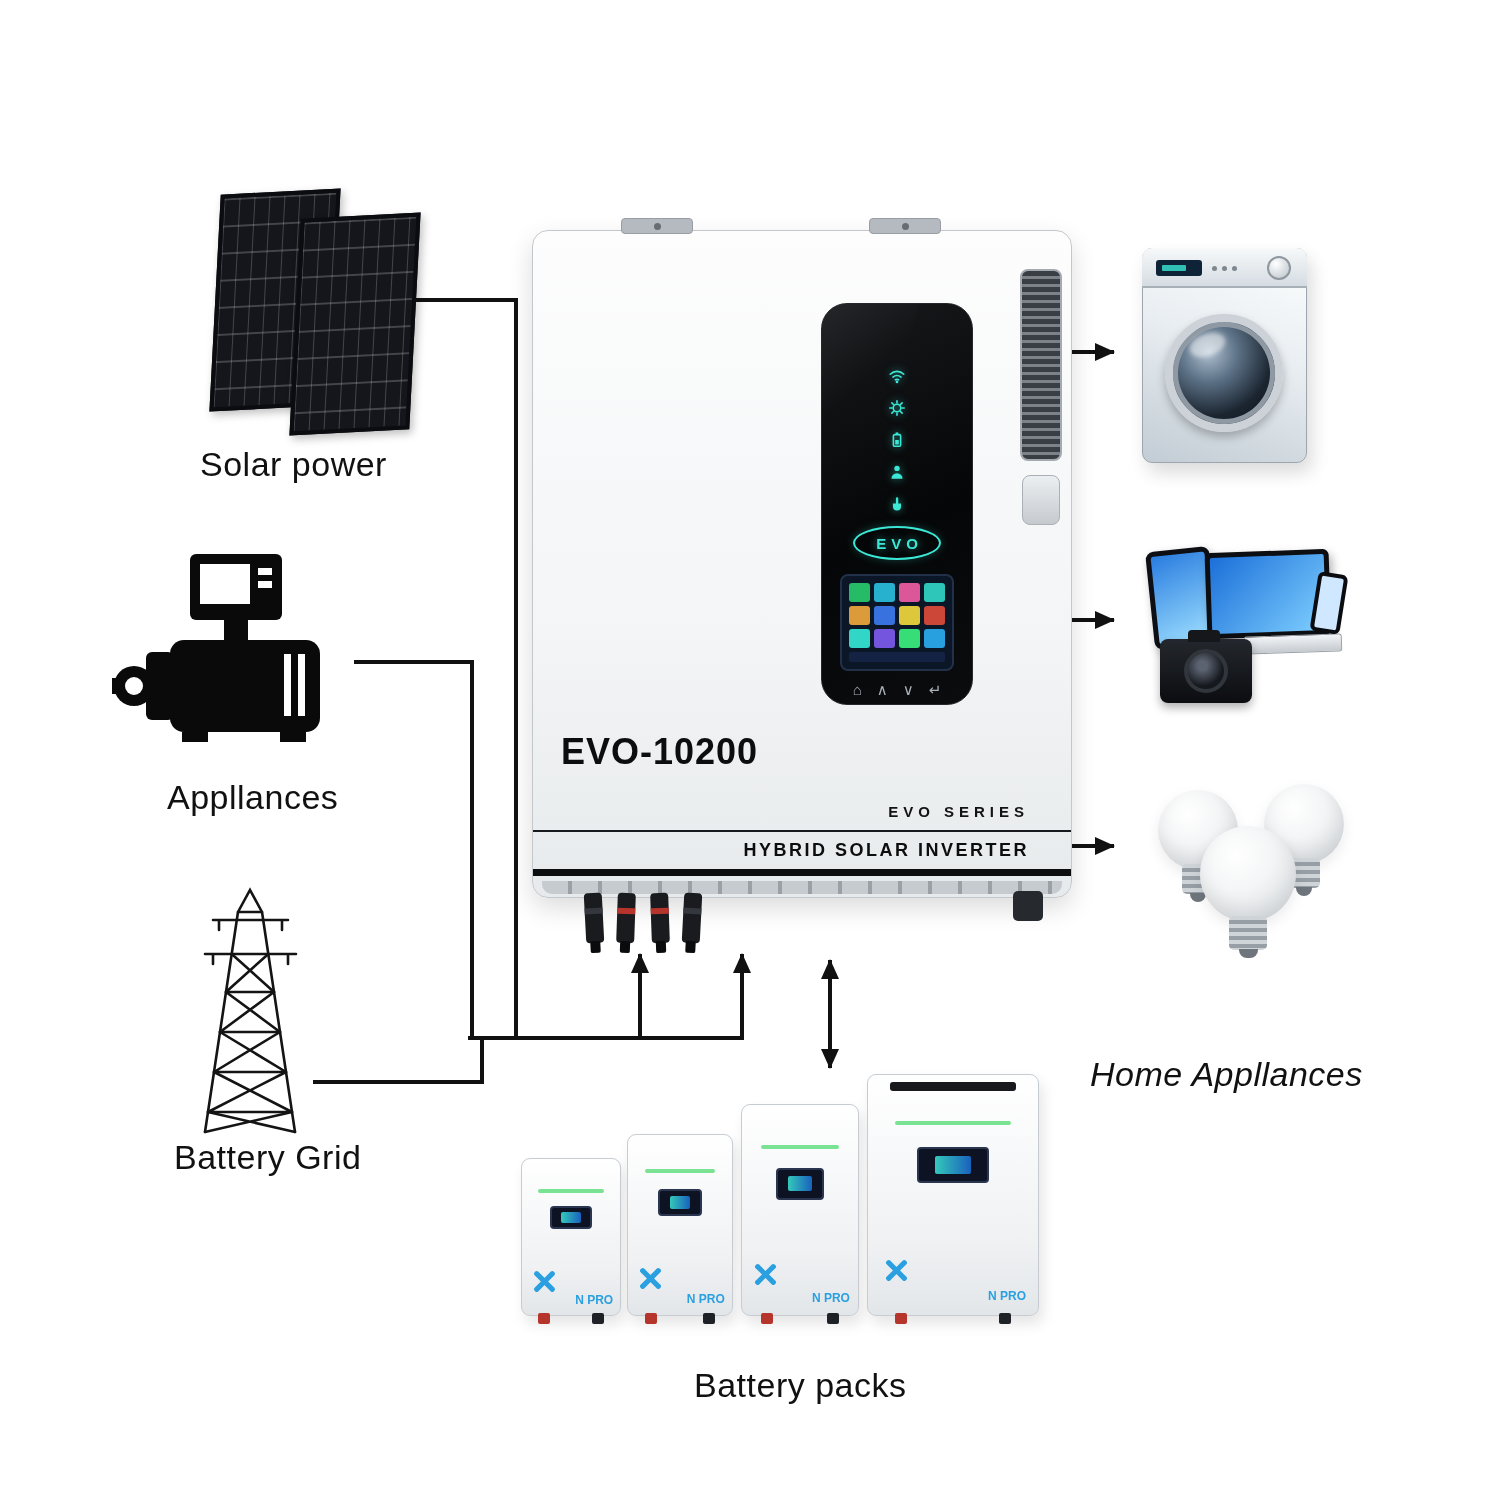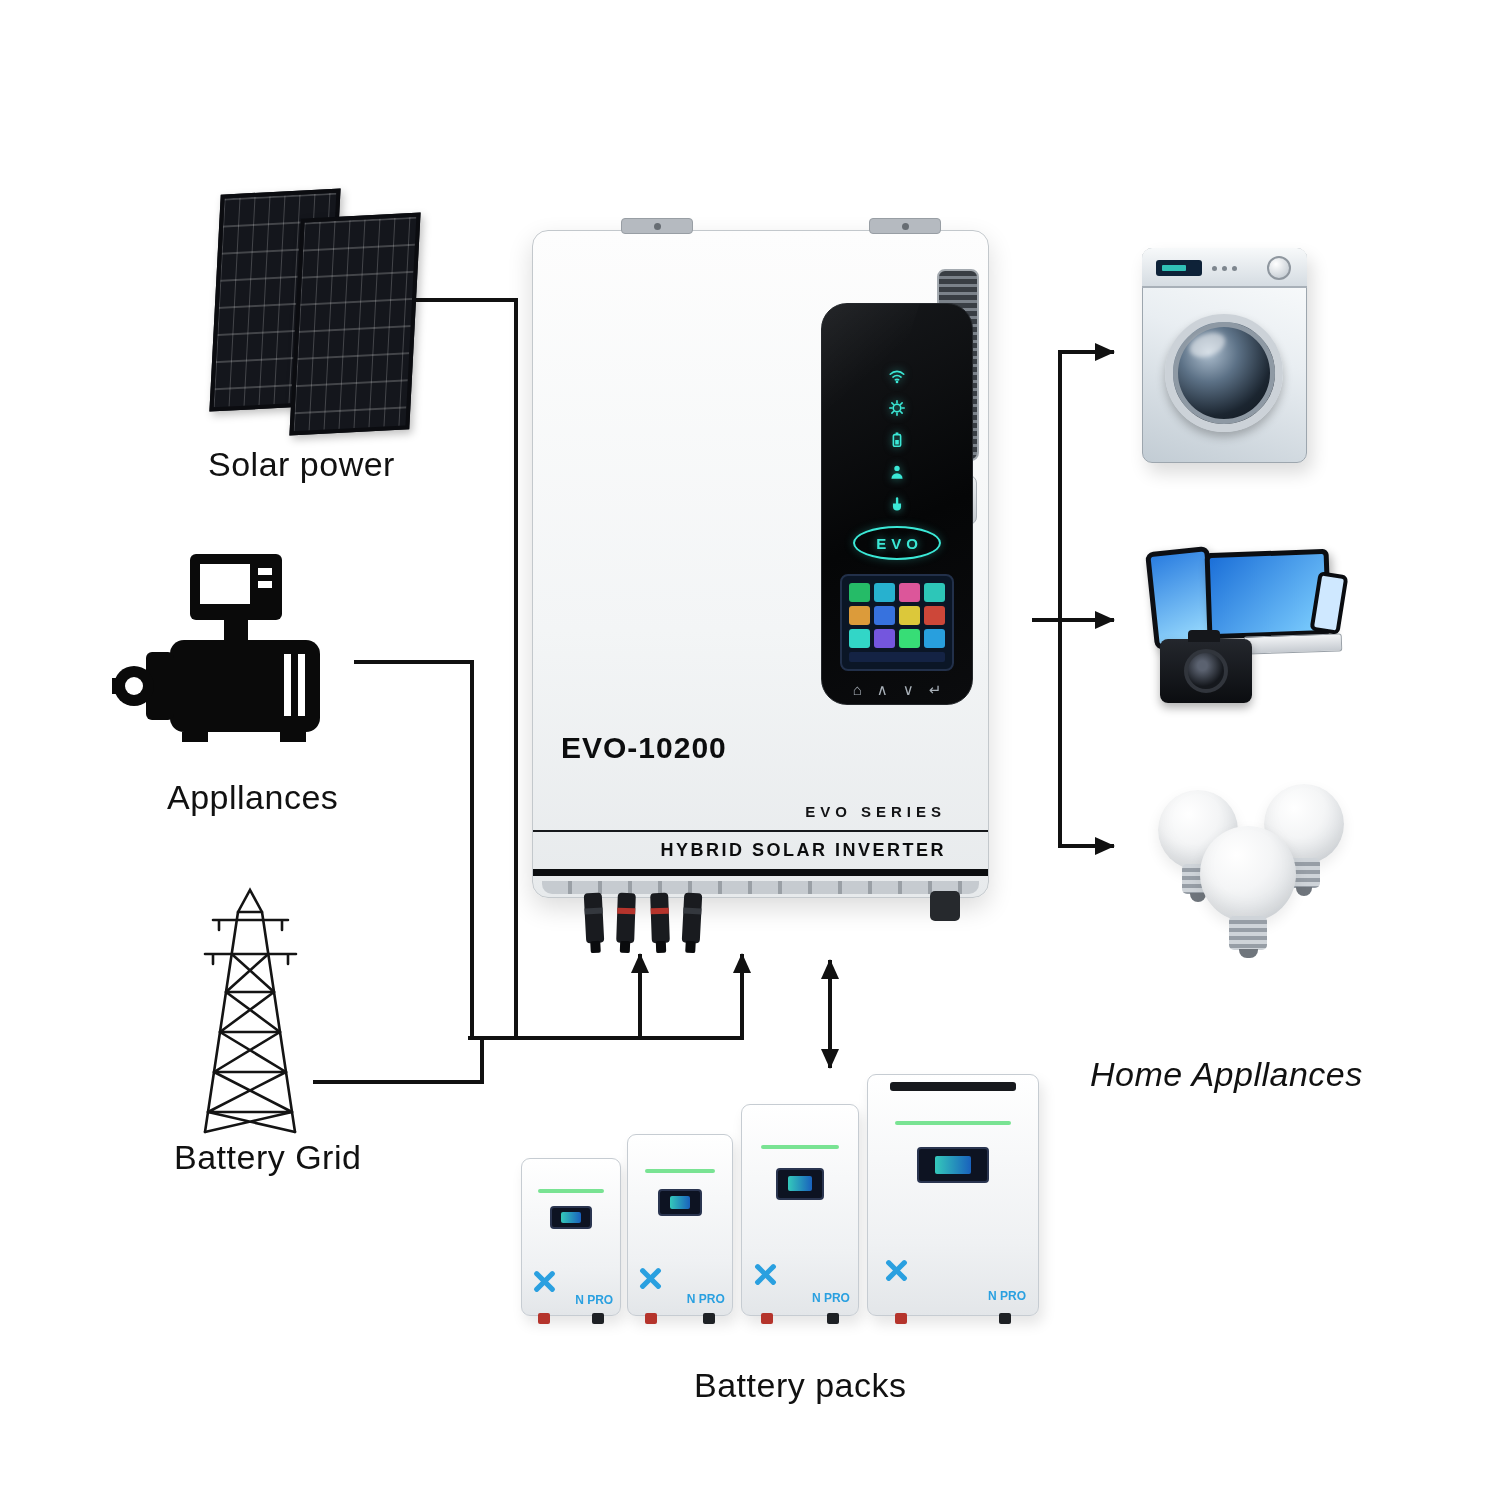--- a/index.html
+++ b/index.html
@@ -28,21 +28,21 @@
   
   .gen { left:112px; top:548px; width:240px; height:220px; }
   .gen .dark { fill:#0a0a0a; }
   .gen .lite { fill:#ffffff; }
 
   
   .tower { left:183px; top:882px; width:135px; height:255px; }
   .tower path { stroke:#141414; stroke-width:2.6; fill:none; stroke-linecap:round; }
 
   
-  .inverter { left:532px; top:230px; width:457px; height:668px;
+  .inverter { left:532px; top:230px; width:540px; height:668px;
               background:linear-gradient(180deg,#fdfdfd 0%,#f3f5f6 60%,#e7eaec 100%);
               border:1px solid #c3c8cc; border-radius:16px;
               box-shadow:0 10px 26px rgba(0,0,0,.14); }
   .tab { position:absolute; top:-13px; width:72px; height:16px; background:#b5bac0;
          border:1px solid #989ea4; border-radius:4px; }
   .tab::after { content:""; position:absolute; left:50%; top:50%; width:7px; height:7px; margin:-3.5px;
                 border-radius:50%; background:#676d73; }
   .tab.t1 { left:88px; } .tab.t2 { left:336px; }
   .vent { position:absolute; right:9px; top:38px; width:42px; height:192px; border:2px solid #a4aab0;
           border-radius:8px;
@@ -63,21 +63,21 @@
   .evoval { margin-top:6px; width:88px; height:34px; border:2px solid var(--accent,#3be8d6); border-radius:50%;
             display:flex; align-items:center; justify-content:center; color:var(--accent,#3be8d6);
             font-size:15px; font-weight:bold; letter-spacing:5px; padding-left:5px;
             text-shadow:0 0 8px rgba(60,232,214,.6); box-shadow:0 0 10px rgba(60,232,214,.25); }
   .lcd { margin-top:14px; width:114px; background:#0b1626; border:2px solid #22304a; border-radius:8px;
          display:grid; grid-template-columns:repeat(4,1fr); gap:4px; padding:7px; }
   .lcd .t { height:19px; border-radius:3px; opacity:.95; }
   .lcdbar { grid-column:1/5; height:10px; background:#142344; border-radius:2px; }
   .tbtns { margin-top:9px; display:flex; gap:15px; color:#a9b1b9; font-size:15px; line-height:20px; }
 
-  .model { position:absolute; left:28px; top:500px; font-size:30px; font-weight:bold;
+  .model { position:absolute; left:28px; top:500px; font-size:36px; font-weight:bold;
            letter-spacing:1px; color:#0c0d0e; }
   .series { position:absolute; right:42px; top:572px; font-size:15px; font-weight:bold;
             letter-spacing:5px; color:#121315; }
   .lineA { position:absolute; left:0; right:0; top:599px; height:2px; background:#17191c; }
   .product { position:absolute; right:42px; top:609px; font-size:18px; font-weight:bold;
              letter-spacing:2.5px; color:#0c0d0e; }
   .lineB { position:absolute; left:0; right:0; top:638px; height:7px; background:#0b0d0f; }
   .bstrip { position:absolute; left:9px; right:9px; bottom:3px; height:13px; border-radius:0 0 10px 10px;
             background:repeating-linear-gradient(90deg,#c6cbd0 0 26px,#9aa0a6 26px 30px); }
 
@@ -185,21 +185,21 @@
     <path d="M1034 620 L1060 620 M1060 352 L1060 846"></path>
     <path d="M1060 352 L1112 352" marker-end="url(#ah)"></path>
     <path d="M1060 620 L1112 620" marker-end="url(#ah)"></path>
     <path d="M1060 846 L1112 846" marker-end="url(#ah)"></path>
   </svg>
 
   <div class="abs solar">
     <div class="sp back"></div>
     <div class="sp front"></div>
   </div>
-  <div class="lbl" style="left:208px; top:445px;">Solar power</div>
+  <div class="lbl" style="left:200px; top:445px;">Solar power</div>
 
   <svg class="abs gen" viewBox="0 0 240 220">
     <rect class="dark" x="78" y="6" width="92" height="66" rx="6"></rect>
     <rect class="lite" x="88" y="16" width="50" height="40"></rect>
     <rect class="lite" x="146" y="20" width="14" height="7"></rect>
     <rect class="lite" x="146" y="33" width="14" height="7"></rect>
     <rect class="dark" x="112" y="70" width="24" height="24"></rect>
     <rect class="dark" x="58" y="92" width="150" height="92" rx="14"></rect>
     <rect class="lite" x="172" y="106" width="7" height="62"></rect>
     <rect class="lite" x="186" y="106" width="7" height="62"></rect>

